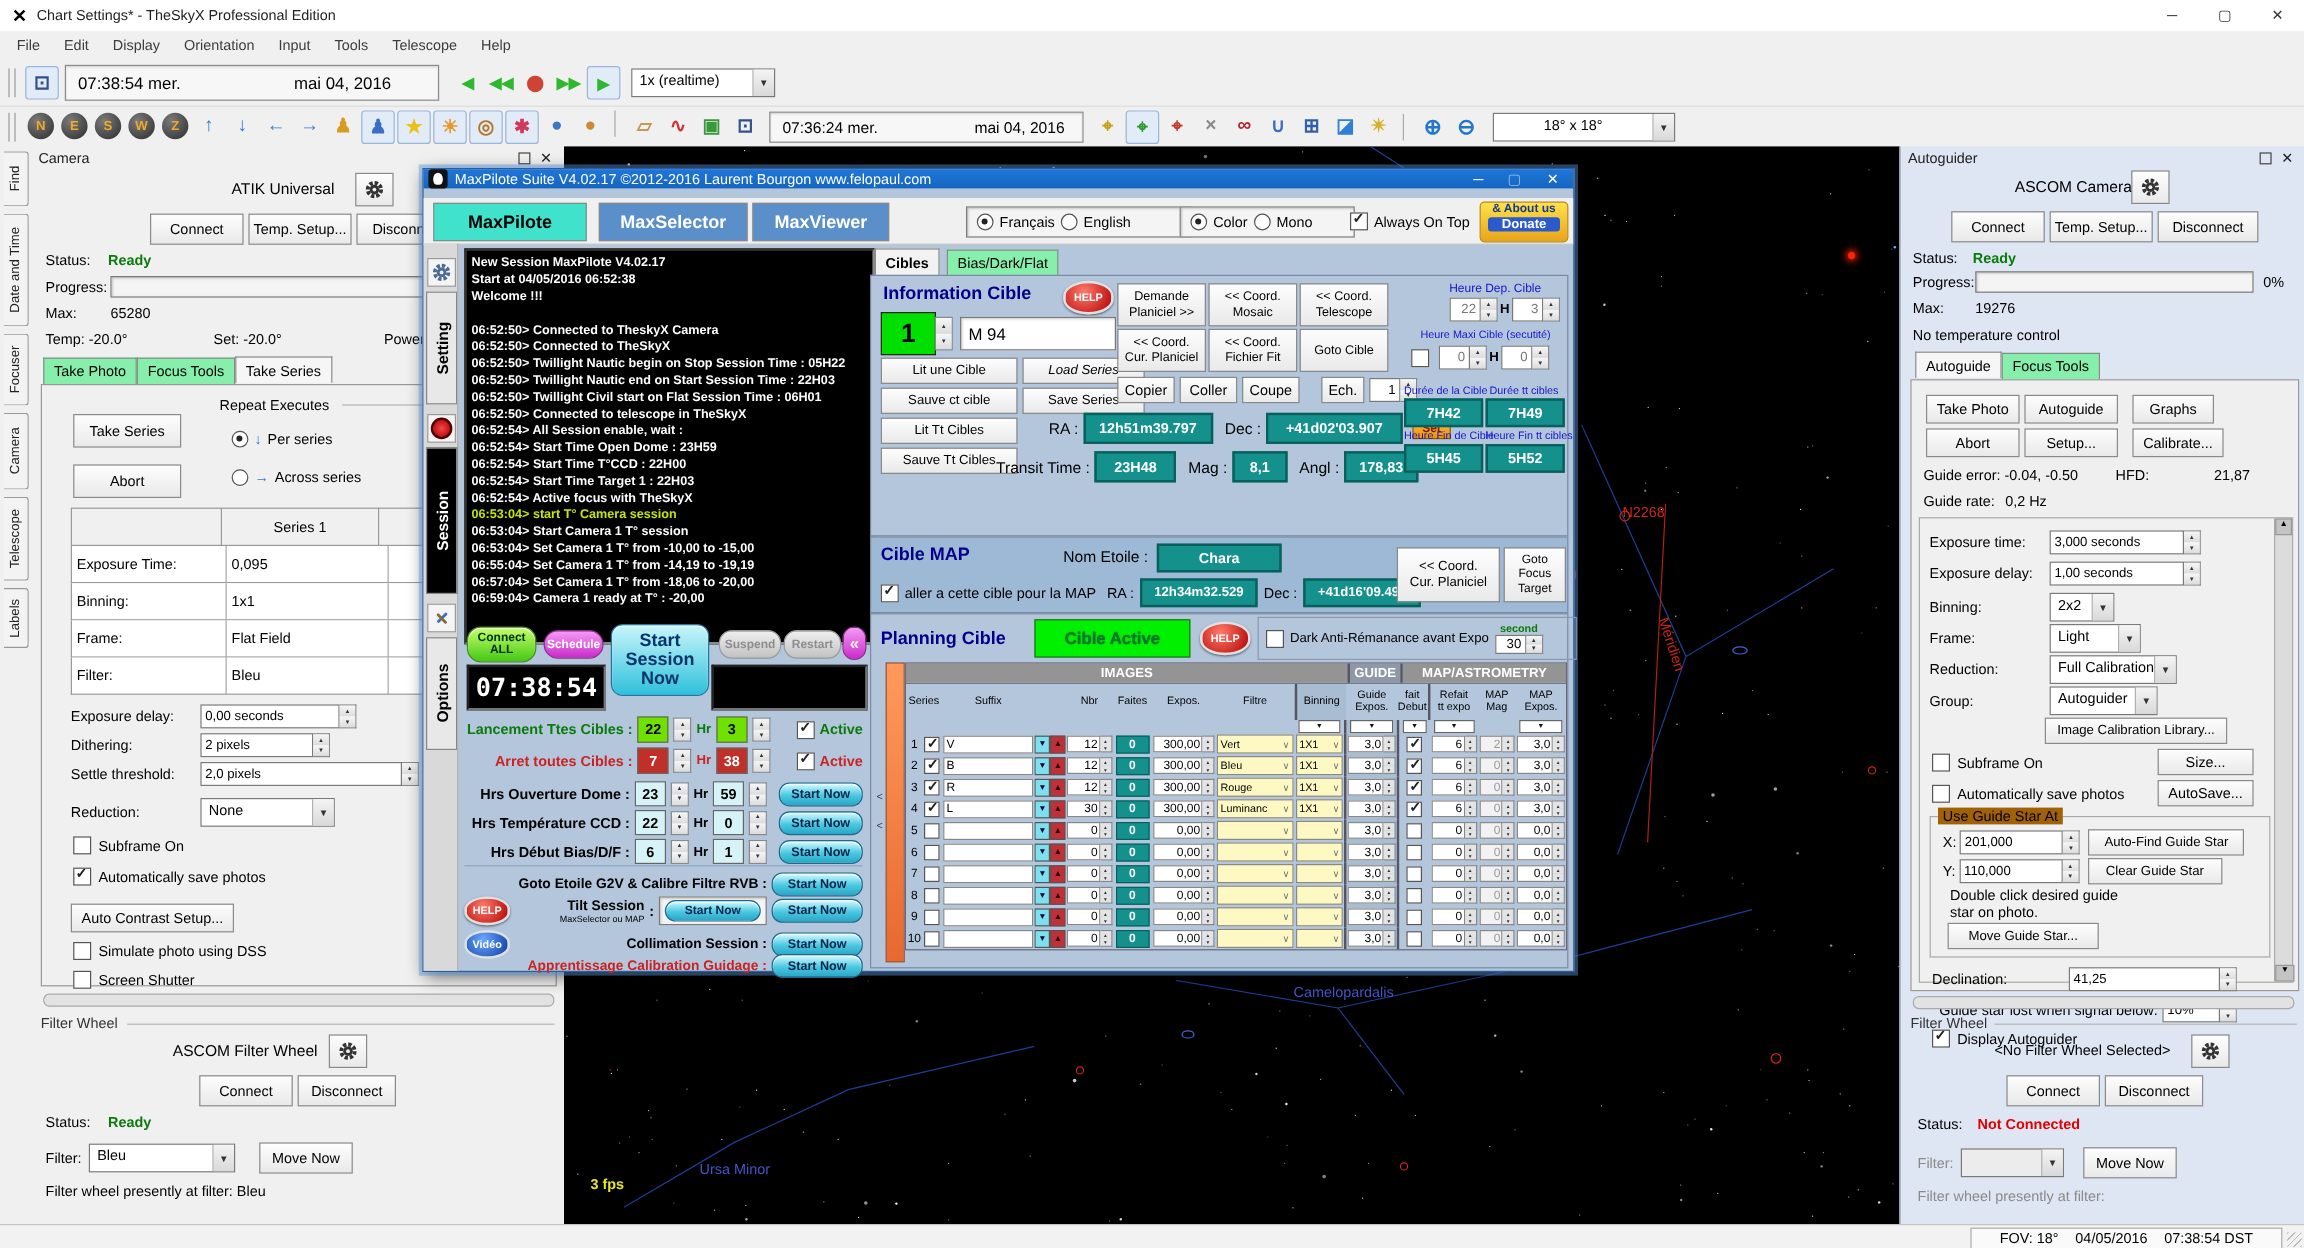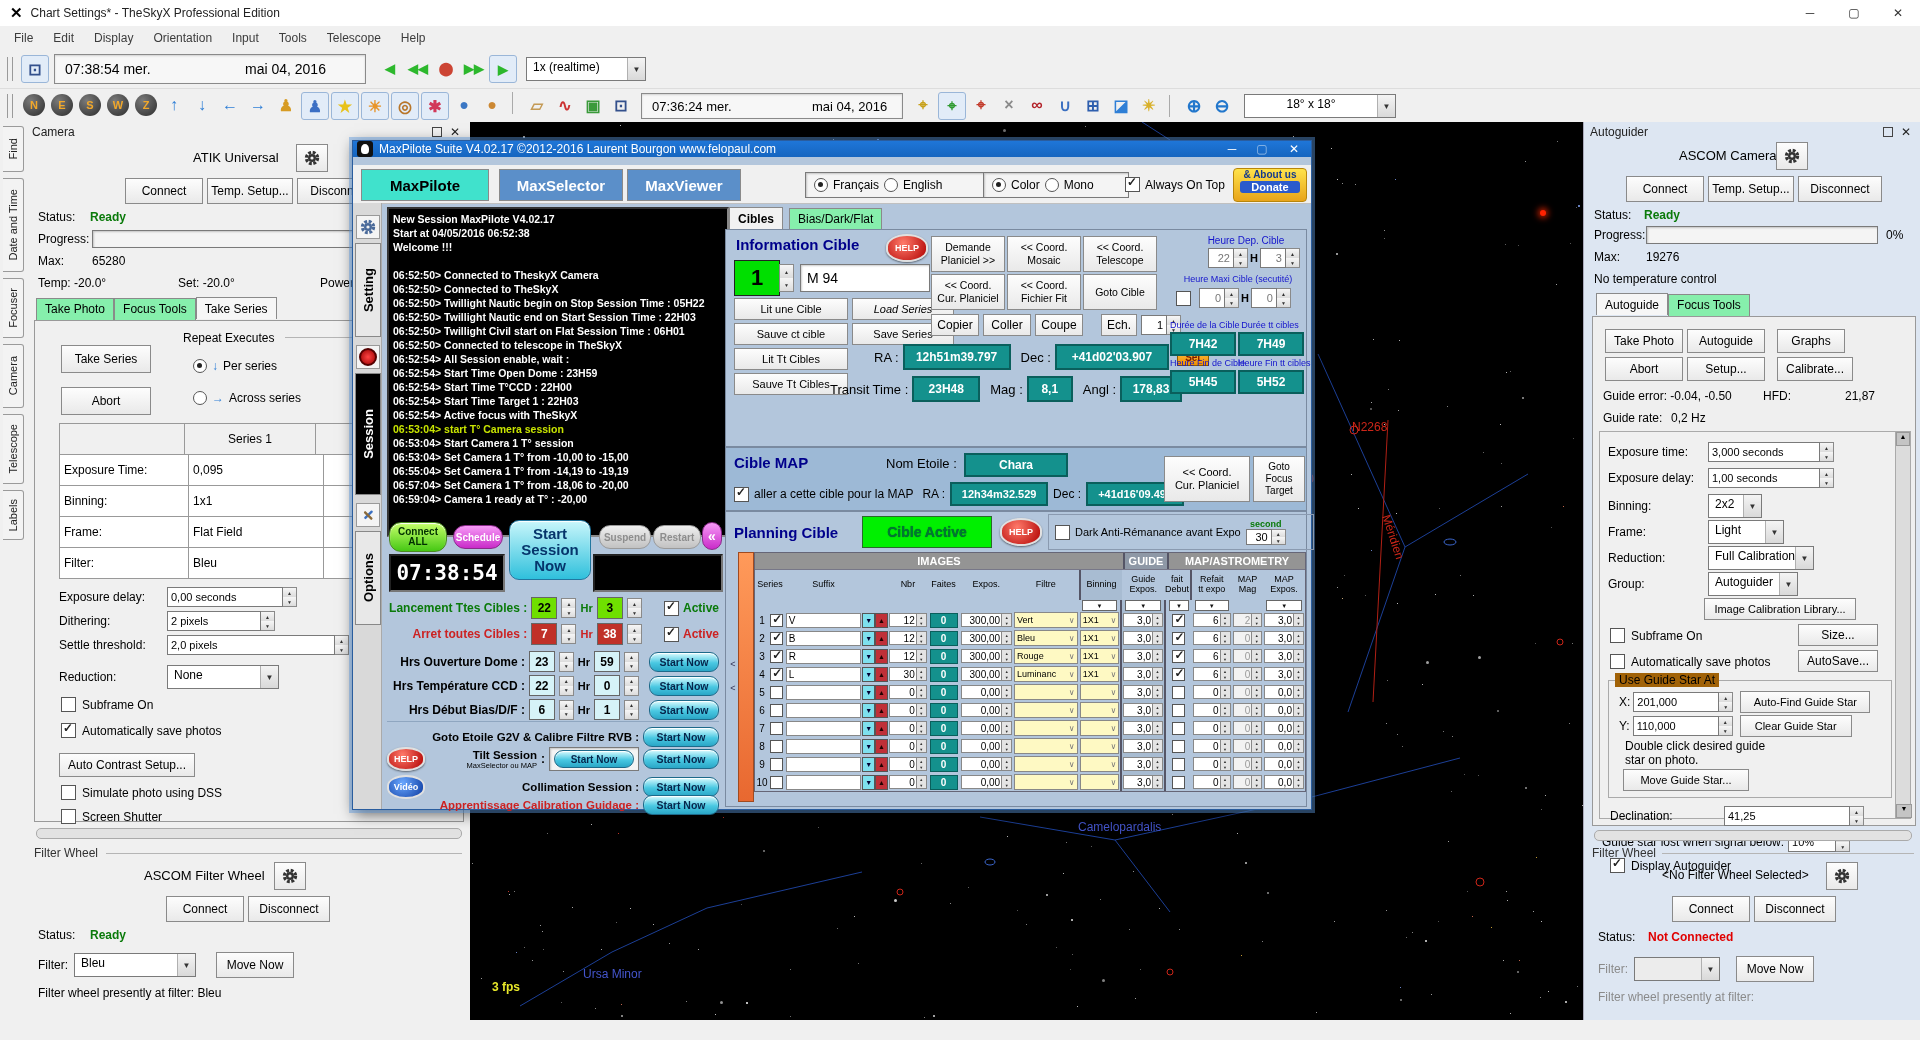--- a/index.html
+++ b/index.html
@@ -980,21 +980,21 @@
         <div class="abs flex" style="left:10px;top:374px;gap:4px">
           <span style="width:110px">Declination:</span>
           <span class="spin">
               <span class="v" style="width:118px;justify-content:flex-start">41,25</span>
               <span class="a">
                 <span>▲</span>
                 <span>▼</span>
               </span>
             </span>
         </div>
-        <div class="abs flex" style="left:2px;top:400px;gap:4px">
+        <div class="abs flex" style="left:16px;top:400px;gap:4px">
           <span>Guide star lost when signal below:</span>
           <span class="spin">
               <span class="v" style="width:40px;justify-content:flex-start">10%</span>
               <span class="a">
                 <span>▲</span>
                 <span>▼</span>
               </span>
             </span>
         </div>
         <div class="abs flex" style="left:10px;top:426px;gap:6px">
@@ -2322,14 +2322,22 @@
                     <span>▼</span>
                   </span>
                 </span>
               </div>
             </div>
           </div>
     </div>
   </div>
   </div>
 
+  <div id="statusbar">
+    <div class="fovbox">
+      <span>FOV: 18°</span>
+      <span>04/05/2016</span>
+      <span>07:38:54 DST</span>
+    </div>
+    <div class="grip"></div>
+  </div>
 
 </div>
 
 </body></html>

